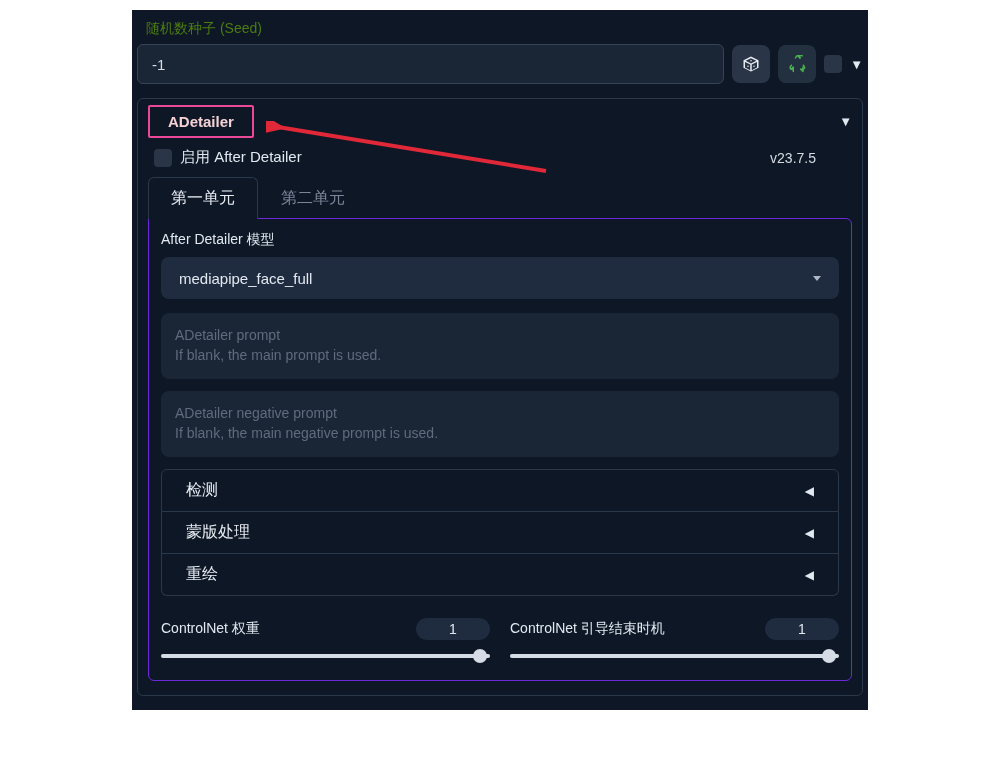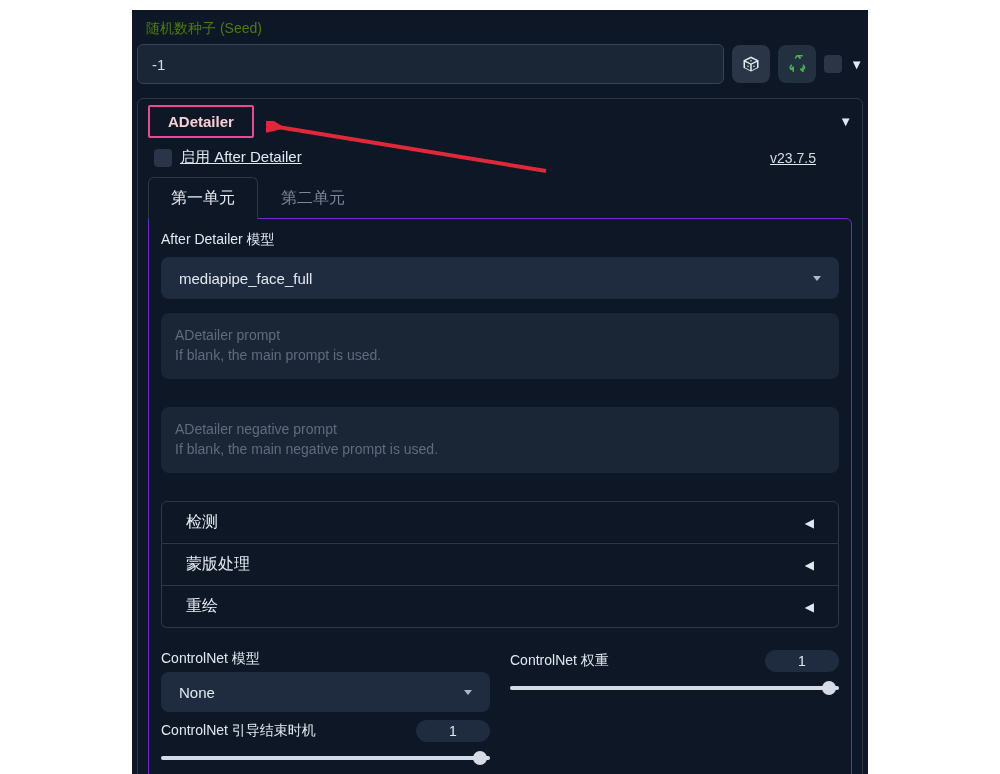--- a/index.html
+++ b/index.html
@@ -98,21 +98,20 @@
     left: 128px;
     pointer-events: none;
     z-index: 10;
   }
   .enable-row {
     display: flex;
     align-items: center;
     justify-content: space-between;
     padding: 0 6px 0 6px;
     margin-bottom: 10px;
-    text-decoration: underline;
   }
   .enable-left { display: flex; align-items: center; gap: 8px; }
   .cbox {
     width: 18px;
     height: 18px;
     border-radius: 4px;
     background: #2a3647;
     display: inline-block;
   }
   .enable-label { color: #e2e8f0; font-size: 15px; }
@@ -169,21 +168,21 @@
     border-top: 5px solid #aeb7c5;
   }
   .textarea {
     background: #1a2535;
     border-radius: 8px;
     min-height: 66px;
     padding: 12px 14px;
     color: #5f6c7f;
     font-size: 14px;
     line-height: 1.45;
-    margin-bottom: 28px;
+    margin-bottom: 12px;
     white-space: pre-line;
   }
   .accordion {
     margin-top: 6px;
   }
   .acc-item {
     background: transparent;
     border: 1px solid #29384b;
     display: flex;
     align-items: center;
@@ -350,27 +349,20 @@
           <span class="acc-arrow">◀</span>
         </div>
         <div class="acc-item">
           <span>重绘</span>
           <span class="acc-arrow">◀</span>
         </div>
       </div>
 
       <div class="control-grid">
 
-        <div class="ctrl-cell">
-          <div class="ctrl-label">ControlNet 模型</div>
-          <div class="small-select">
-            <span>None</span>
-            <span class="caret"></span>
-          </div>
-        </div>
 
 
         <div class="ctrl-cell">
           <div class="ctrl-header">
             <span class="ctrl-label">ControlNet 权重</span>
             <span class="ctrl-value">1</span>
           </div>
           <div class="slider-wrap">
             <div class="slider-track">
                 <div class="slider-fill" style="width:100%"></div>

